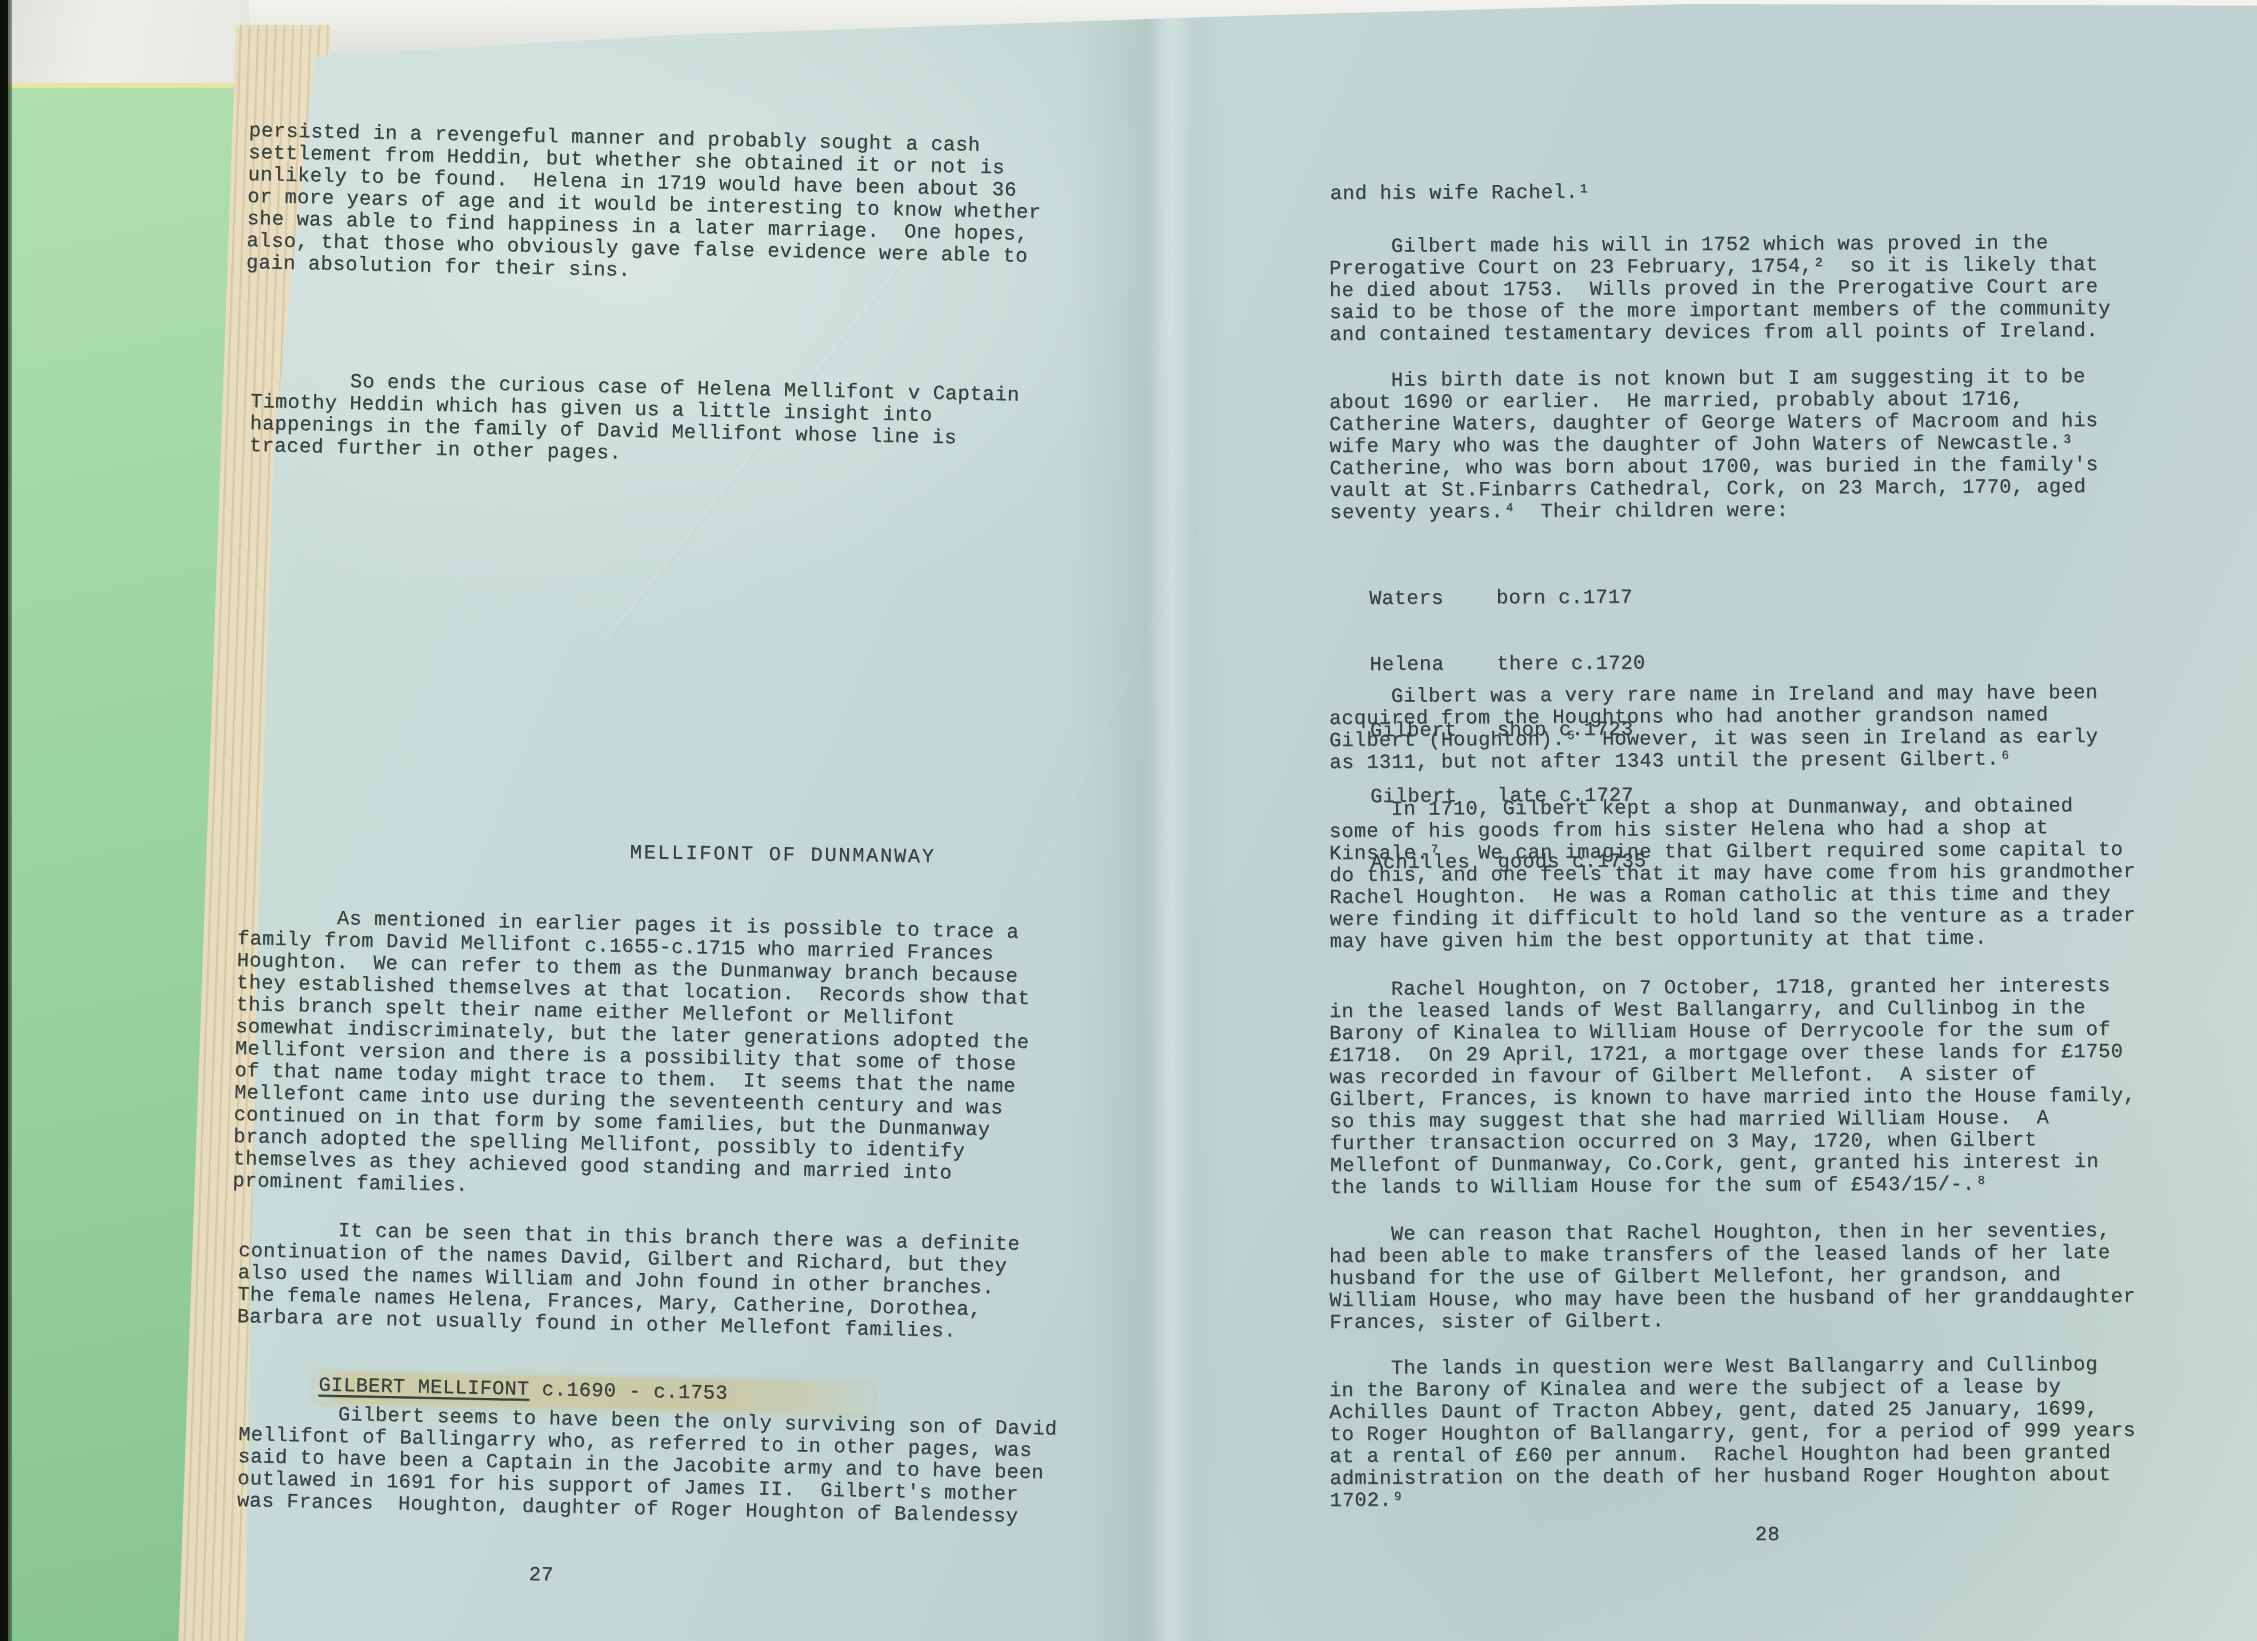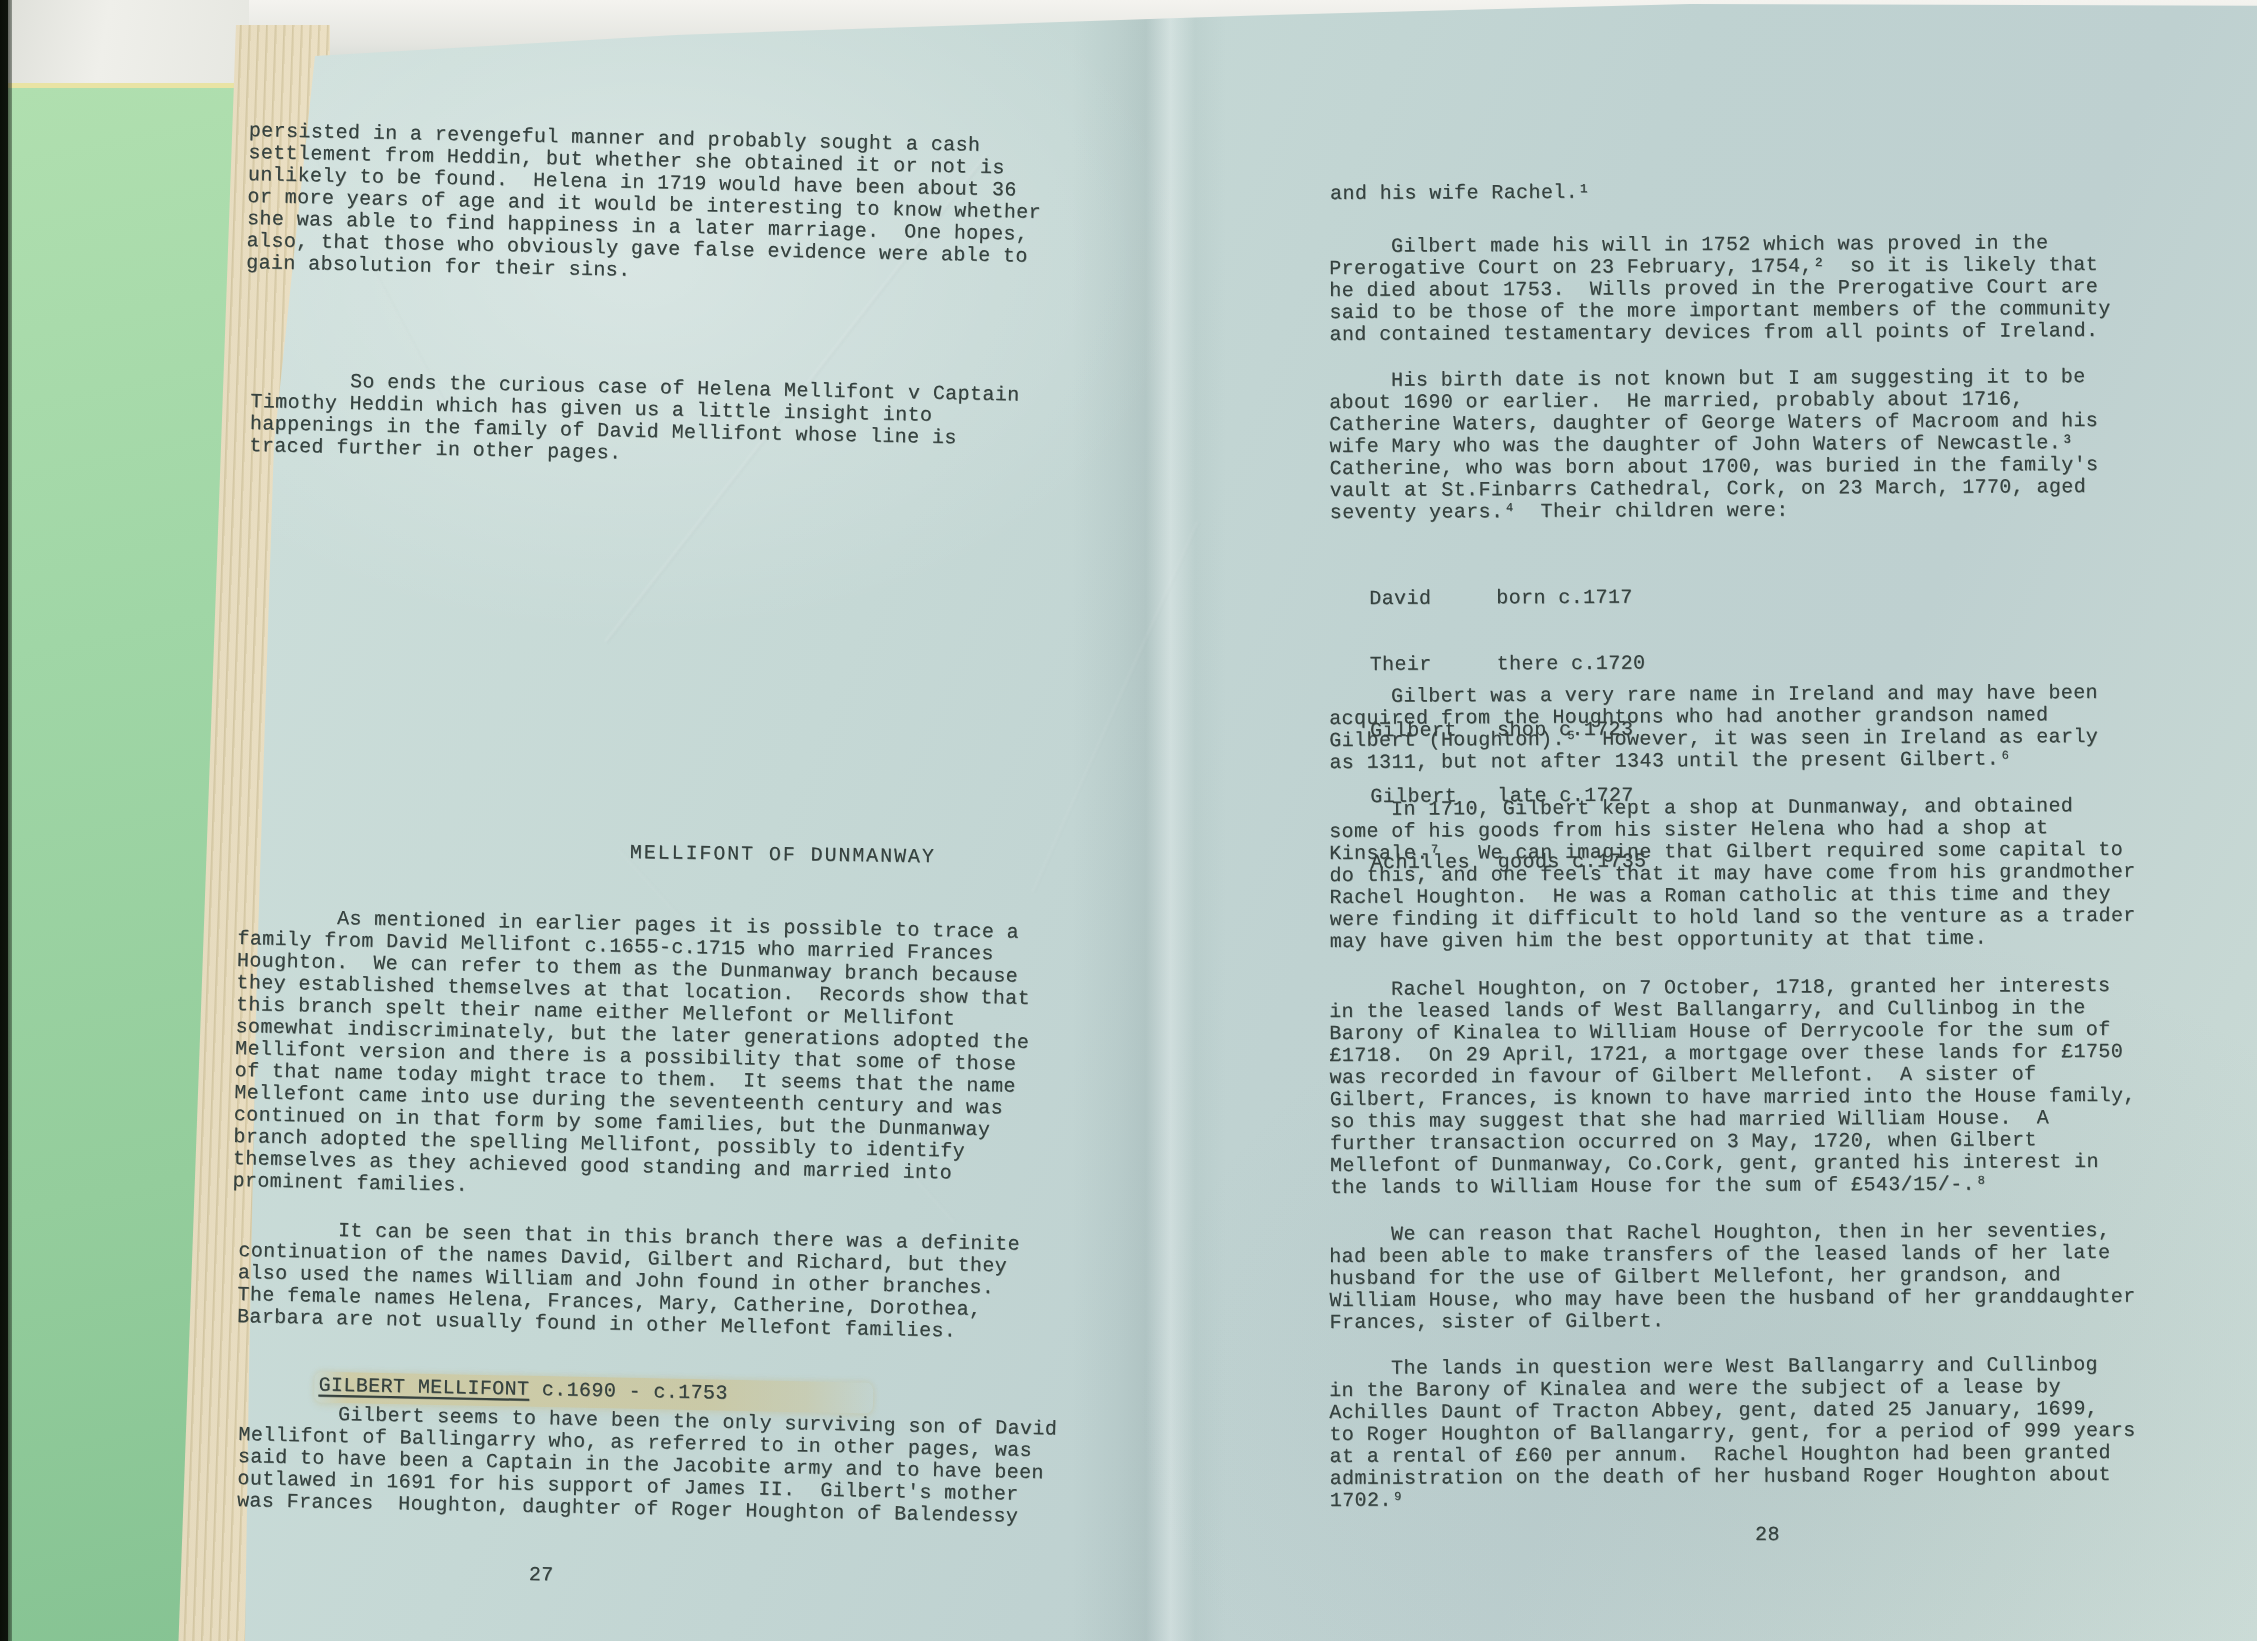--- a/index.html
+++ b/index.html
@@ -125,22 +125,22 @@
 and contained testamentary devices from all points of Ireland.</div>
     <div class="blk typeR" style="left:1329px;top:370px;">     His birth date is not known but I am suggesting it to be
 about 1690 or earlier.  He married, probably about 1716,
 Catherine Waters, daughter of George Waters of Macroom and his
 wife Mary who was the daughter of John Waters of Newcastle.³
 Catherine, who was born about 1700, was buried in the family's
 vault at St.Finbarrs Cathedral, Cork, on 23 March, 1770, aged
 seventy years.⁴  Their children were:</div>
 
     <div class="blk typeR" style="left:1369px;top:544px;">
-      <span class="crow"><span class="cname">David</span><span>born c.1717</span></span>
-      <span class="crow"><span class="cname">Their</span><span>there c.1720</span></span>
+      <span class="crow"><span class="cname">Waters</span><span>born c.1717</span></span>
+      <span class="crow"><span class="cname">Helena</span><span>there c.1720</span></span>
       <span class="crow"><span class="cname">Gilbert</span><span>shop c.1723</span></span>
       <span class="crow"><span class="cname">Gilbert</span><span>late c.1727</span></span>
       <span class="crow"><span class="cname">Achilles</span><span>goods c.1735</span></span>
     </div>
 
     <div class="blk typeR" style="left:1329px;top:686px;">     Gilbert was a very rare name in Ireland and may have been
 acquired from the Houghtons who had another grandson named
 Gilbert (Houghton).⁵  However, it was seen in Ireland as early
 as 1311, but not after 1343 until the present Gilbert.⁶</div>
     <div class="blk typeR" style="left:1329px;top:799px;">     In 1710, Gilbert kept a shop at Dunmanway, and obtained

